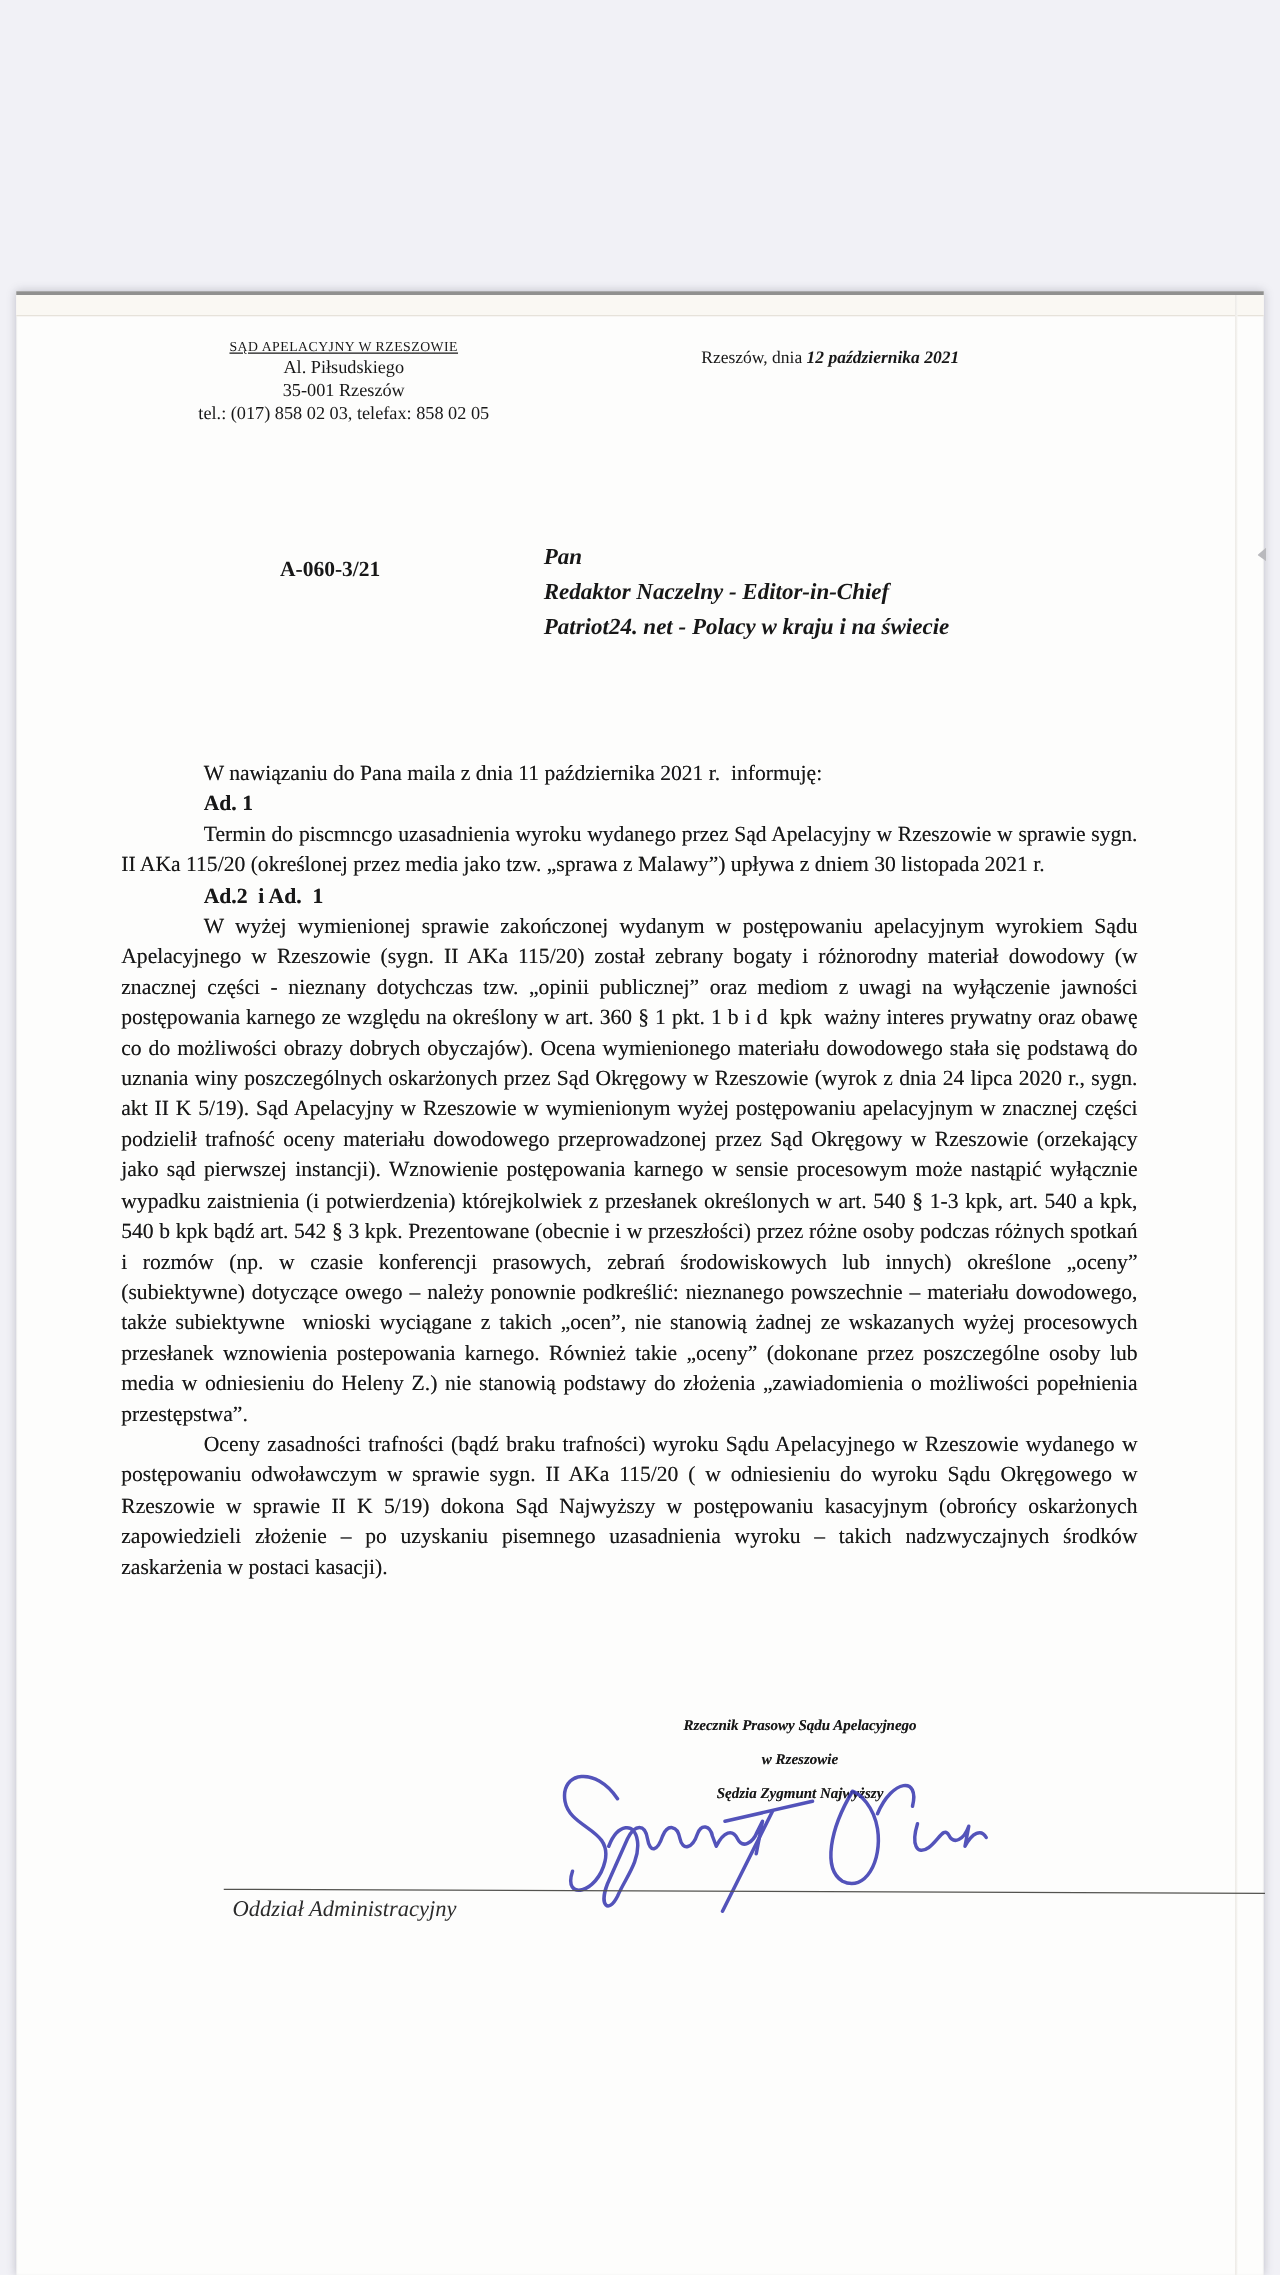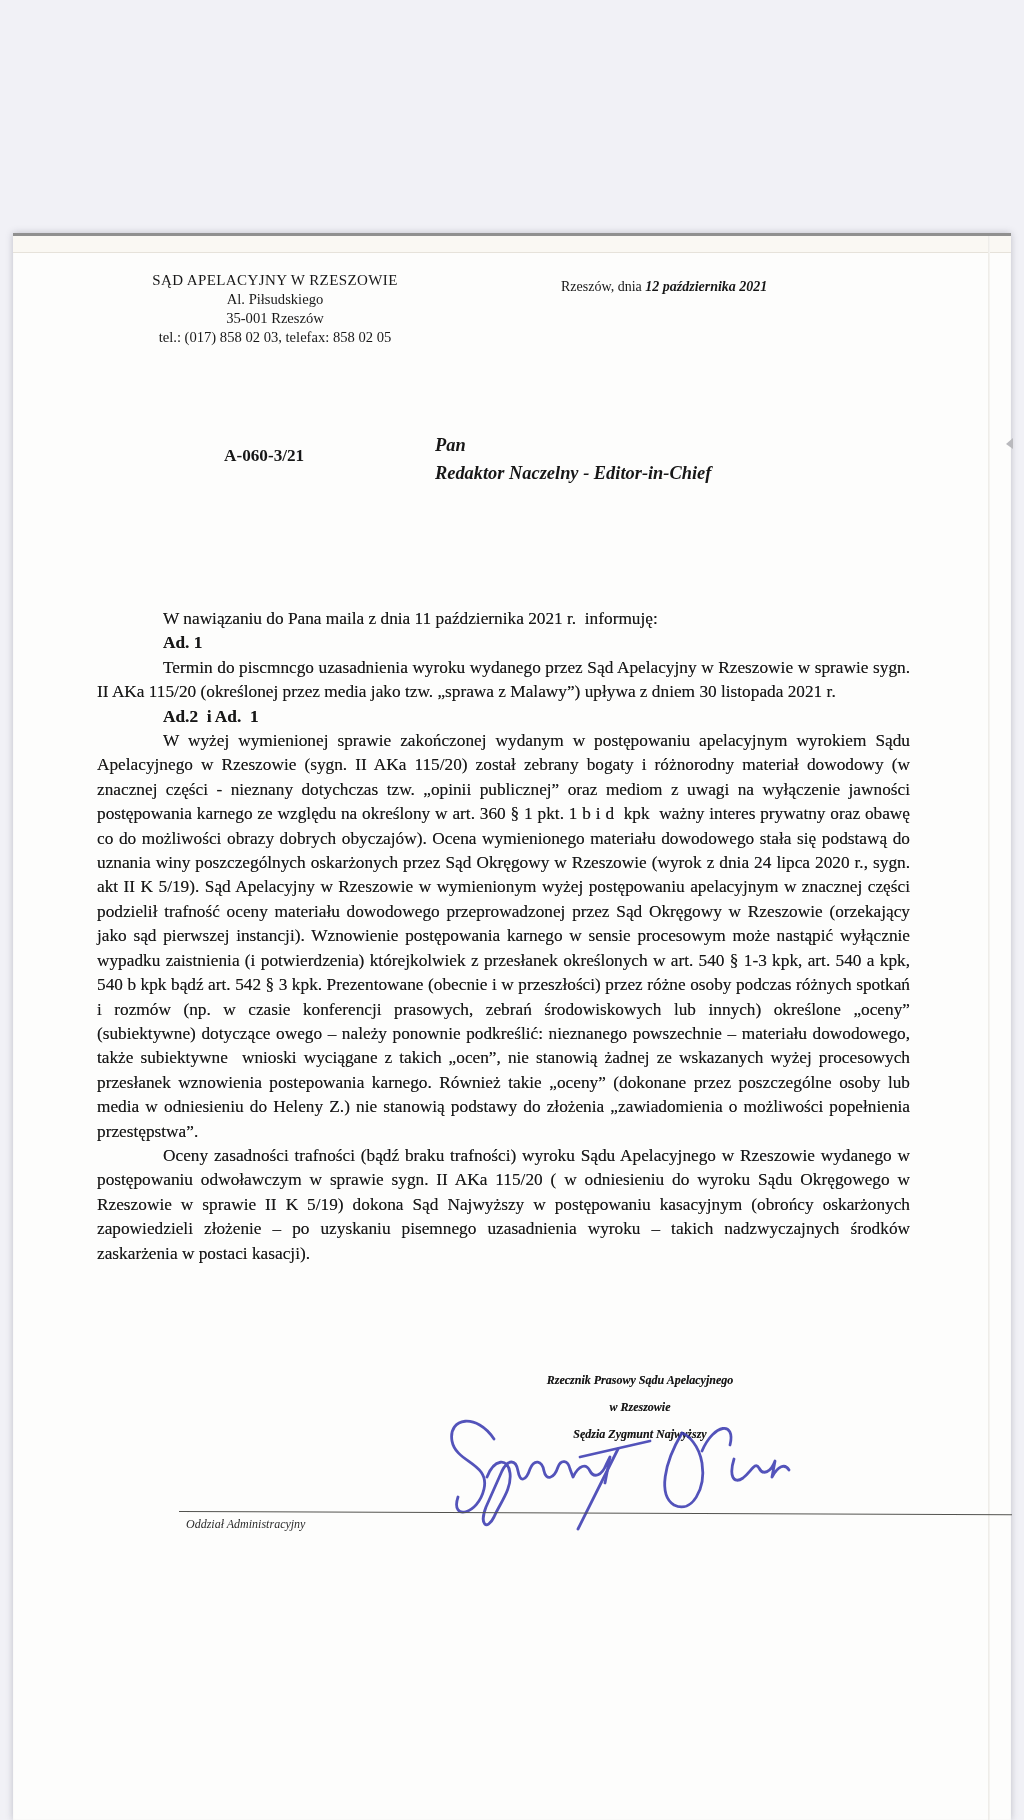--- a/index.html
+++ b/index.html
@@ -27,21 +27,21 @@
   }
   .scan-speck{
     position:absolute;left:1006px;top:438px;width:7px;height:11px;
     background:#b9b9bd;clip-path:polygon(100% 0,100% 100%,0 55%);
   }
   
   .sender{
     position:absolute;left:112px;top:271px;width:326px;text-align:center;
     line-height:1.28;
   }
-  .court-name{font-size:15px;letter-spacing:.4px;white-space:nowrap;}
+  .court-name{font-size:11px;letter-spacing:.4px;white-space:nowrap;text-decoration:underline;}
   .addr{font-size:14.6px;}
   .dateline{position:absolute;left:561px;top:279px;font-size:14px;white-space:nowrap;}
   .dateline .date-value{font-weight:bold;font-style:italic;}
   .refnum{position:absolute;left:224px;top:398px;font-size:17.2px;font-weight:bold;margin-top:48px;}
   
   .recipient{
     position:absolute;left:435px;top:431px;
     font-size:18.4px;font-weight:bold;font-style:italic;line-height:28px;
     white-space:nowrap;
   }
@@ -61,21 +61,21 @@
     text-shadow:0 0 .5px rgba(20,20,20,.5);
   }
   .signature-svg{position:absolute;left:432px;top:1405px;width:360px;height:135px;}
   
   .footer-rule{
     position:absolute;left:179px;right:12px;top:1511px;height:1.4px;
     background:#53534f;transform:rotate(.22deg);transform-origin:left center;
   }
   .footer-label{
     position:absolute;left:186px;top:1517px;
-    font-size:12px;font-style:italic;color:#2b2b2b;
+    font-size:18px;font-style:italic;color:#2b2b2b;
   }
 </style>
 </head>
 <body>
 
 <div class="stage">
 
   <div class="paper"></div>
   <div class="paper-top-strip"></div>
   <div class="paper-seam"></div>
@@ -88,20 +88,21 @@
     <div class="addr">tel.: (017) 858 02 03, telefax: 858 02 05</div>
   </div>
 
   <div class="dateline"><span>Rzeszów, dnia </span><span class="date-value">12 października 2021</span></div>
 
   <div class="refnum">A-060-3/21</div>
 
   <div class="recipient">
     <div>Pan</div>
     <div>Redaktor Naczelny - Editor-in-Chief</div>
+    <div>Patriot24. net - Polacy w kraju i na świecie</div>
   </div>
 
   <div class="letter-body">
     <p>W nawiązaniu do Pana maila z dnia 11 października 2021 r.  informuję:</p>
     <p class="hd">Ad. 1</p>
     <p class="just">Termin do piscmncgo uzasadnienia wyroku wydanego przez Sąd Apelacyjny w Rzeszowie w sprawie sygn. II AKa 115/20 (określonej przez media jako tzw. „sprawa z Malawy”) upływa z dniem 30 listopada 2021 r.</p>
     <p class="hd">Ad.2  i Ad.  1</p>
     <p class="just">W wyżej wymienionej sprawie zakończonej wydanym w postępowaniu apelacyjnym wyrokiem Sądu Apelacyjnego w Rzeszowie (sygn. II AKa 115/20) został zebrany bogaty i różnorodny materiał dowodowy (w znacznej części - nieznany dotychczas tzw. „opinii publicznej” oraz mediom z uwagi na wyłączenie jawności postępowania karnego ze względu na określony w art. 360 § 1 pkt. 1 b i d  kpk  ważny interes prywatny oraz obawę co do możliwości obrazy dobrych obyczajów). Ocena wymienionego materiału dowodowego stała się podstawą do uznania winy poszczególnych oskarżonych przez Sąd Okręgowy w Rzeszowie (wyrok z dnia 24 lipca 2020 r., sygn. akt II K 5/19). Sąd Apelacyjny w Rzeszowie w wymienionym wyżej postępowaniu apelacyjnym w znacznej części podzielił trafność oceny materiału dowodowego przeprowadzonej przez Sąd Okręgowy w Rzeszowie (orzekający jako sąd pierwszej instancji). Wznowienie postępowania karnego w sensie procesowym może nastąpić wyłącznie wypadku zaistnienia (i potwierdzenia) którejkolwiek z przesłanek określonych w art. 540 § 1-3 kpk, art. 540 a kpk, 540 b kpk bądź art. 542 § 3 kpk. Prezentowane (obecnie i w przeszłości) przez różne osoby podczas różnych spotkań i rozmów (np. w czasie konferencji prasowych, zebrań środowiskowych lub innych) określone „oceny” (subiektywne) dotyczące owego – należy ponownie podkreślić: nieznanego powszechnie – materiału dowodowego,  także subiektywne  wnioski wyciągane z takich „ocen”, nie stanowią żadnej ze wskazanych wyżej procesowych przesłanek wznowienia postepowania karnego. Również takie „oceny” (dokonane przez poszczególne osoby lub media w odniesieniu do Heleny Z.) nie stanowią podstawy do złożenia „zawiadomienia o możliwości popełnienia przestępstwa”.</p>
     <p class="just">Oceny zasadności trafności (bądź braku trafności) wyroku Sądu Apelacyjnego w Rzeszowie wydanego w postępowaniu odwoławczym w sprawie sygn. II AKa 115/20 ( w odniesieniu do wyroku Sądu Okręgowego w Rzeszowie w sprawie II K 5/19) dokona Sąd Najwyższy w postępowaniu kasacyjnym (obrońcy oskarżonych zapowiedzieli złożenie – po uzyskaniu pisemnego uzasadnienia wyroku – takich nadzwyczajnych środków zaskarżenia w postaci kasacji).</p>
   </div>

